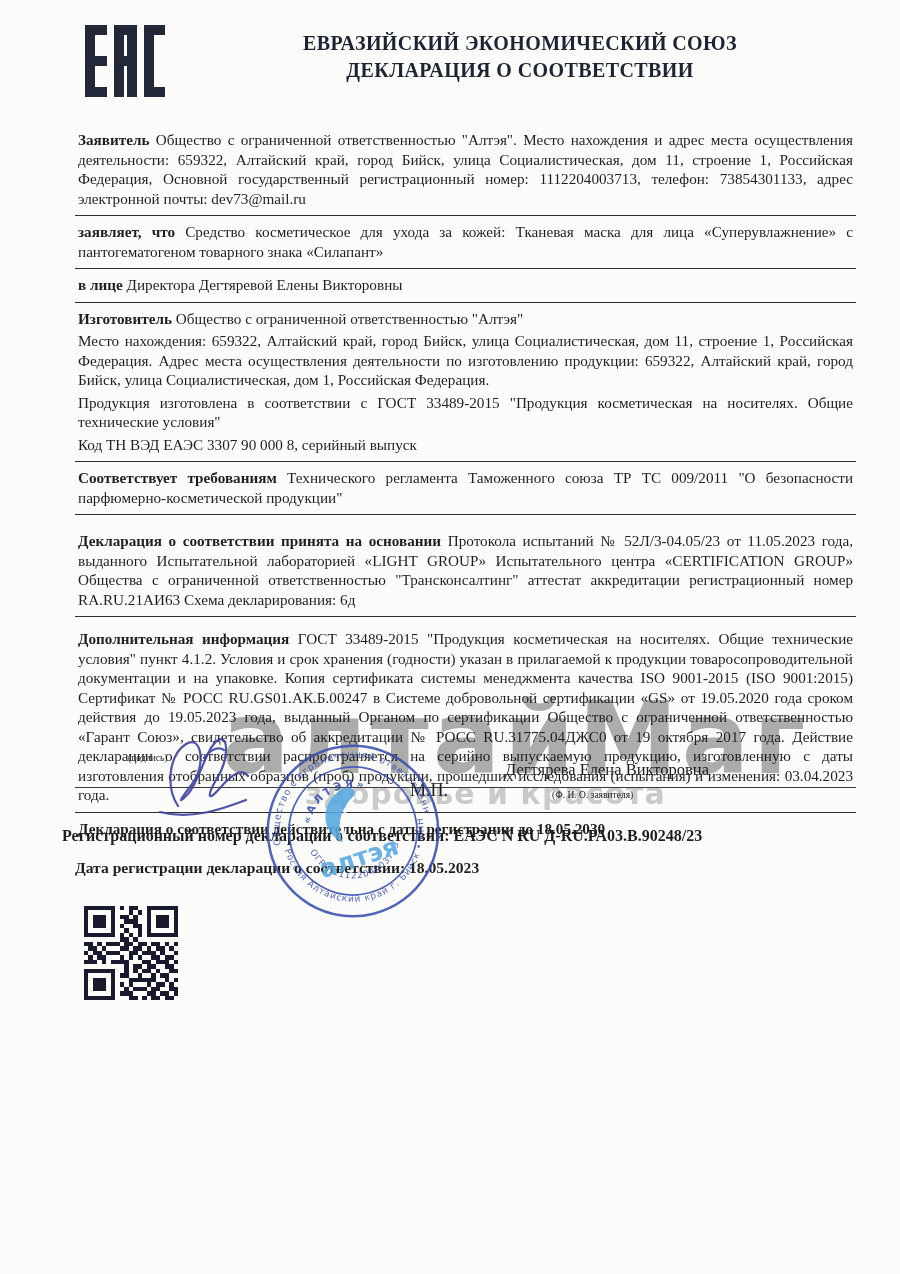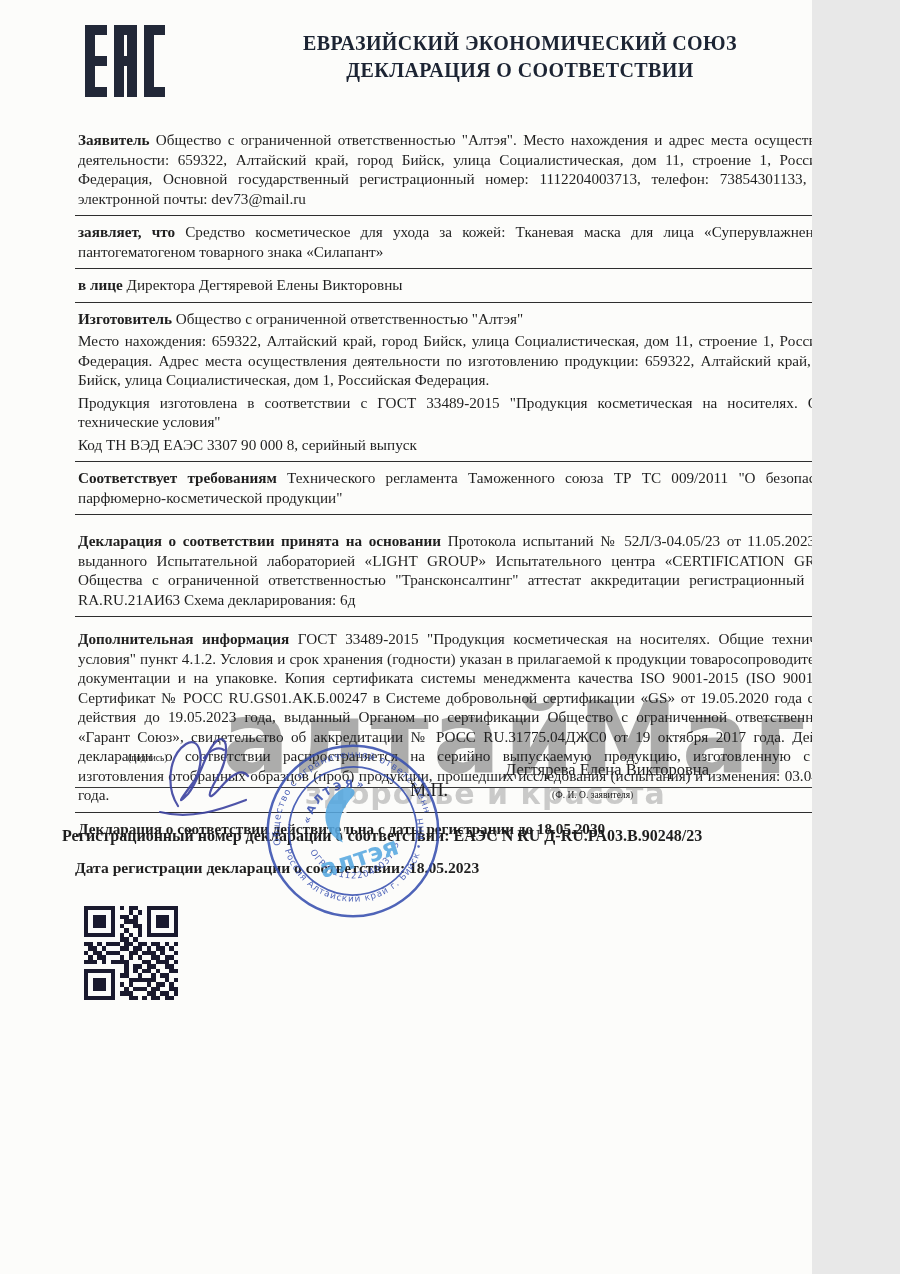--- a/index.html
+++ b/index.html
@@ -1,16 +1,16 @@
 <!DOCTYPE html>
 <html><head>
 <meta charset="utf-8">
 <style>
   html,body{margin:0;padding:0;background:#e8e8e8;}
-  .page{position:relative;width:812px;height:1274px;background:#fcfcfa;overflow:hidden;
+  .page{position:relative;width:900px;height:1274px;background:#fcfcfa;overflow:hidden;
         font-family:"Liberation Serif","DejaVu Serif",serif;color:#1f1f1f;}
   
   .eac-logo{position:absolute;left:85px;top:25px;width:80px;height:72px;}
   .doc-title{position:absolute;left:170px;top:30px;width:700px;text-align:center;
              font-weight:bold;font-size:20px;line-height:27px;color:#1c2433;letter-spacing:.4px;}
   
   .textflow{position:absolute;left:75px;top:124px;width:781px;z-index:2;}
   .sec{font-size:15.2px;line-height:19.5px;text-align:justify;padding:3px 0 4px;}
   .sec p{margin:3px;}
   .sec b{font-weight:bold;}

